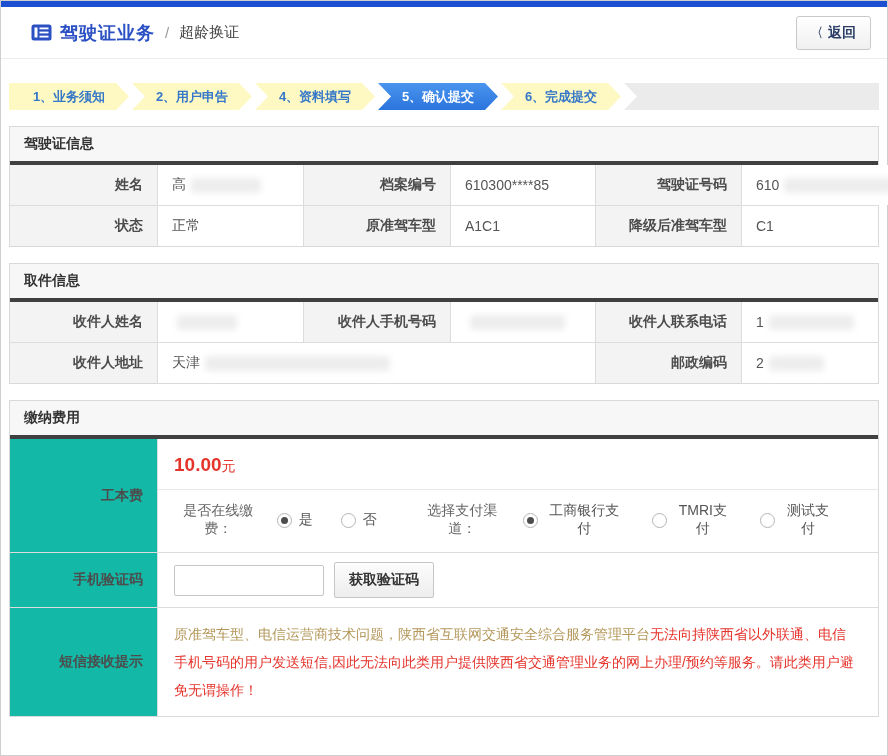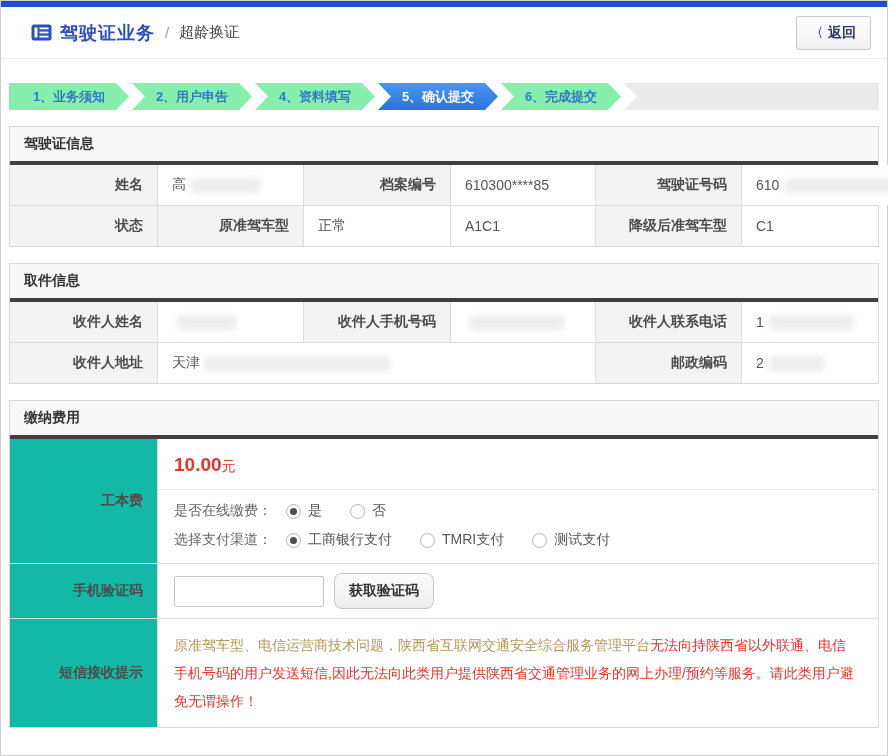--- a/index.html
+++ b/index.html
@@ -38,21 +38,21 @@
     display:flex; align-items:center; gap:4px;
   }
   .back-chevron { font-size:13px; font-weight:bold; transform:scaleX(0.8); }
 
   
   .steps {
     flex:none; display:flex; margin:24px 8px 0 8px; height:27px;
   }
   .step {
     width:120px; flex:none; margin-right:3px;
-    background:#86efac; color:#3577c8;
+    background:#fef9c3; color:#3577c8;
     font-size:13px; font-weight:bold;
     display:flex; align-items:center; justify-content:center;
     clip-path:polygon(0 0, calc(100% - 13px) 0, 100% 50%, calc(100% - 13px) 100%, 0 100%);
     cursor:pointer;
   }
   .step.notch {
     clip-path:polygon(0 0, calc(100% - 13px) 0, 100% 50%, calc(100% - 13px) 100%, 0 100%, 13px 50%);
   }
   .step.active { background:linear-gradient(#4a95ee,#2a74dd); color:#fff; }
   .step-filler {
@@ -87,40 +87,40 @@
   .payrow + .payrow { border-top:1px solid #dcdcdc; }
   .payrow > div + div { border-left:1px solid #dcdcdc; }
   .pay-label { background:#14b8a6; display:flex; align-items:center; justify-content:flex-end;
                text-align:right; padding:4px 14px; font-size:14px; font-weight:bold; color:#4c4c4c; }
   .pay-content { background:#fff; }
   .fee-line { padding:15px 16px 13px 16px; }
   .fee-amount { font-size:19px; font-weight:bold; color:#e5342c; }
   .fee-unit { font-size:14px; color:#e5342c; }
   .fee-note { font-size:13px; color:#e5342c; margin-left:4px; }
   .fee-divider { border-top:1px solid #e8e8e8; }
-  .radio-area { padding:12px 16px 14px 16px; display:flex; flex-direction:column; gap:11px; }
+  .radio-area { padding:12px 16px 14px 16px; display:flex; flex-direction:row; gap:11px;text-align:center; }
   .radio-line { display:flex; align-items:center; font-size:14px; color:#666; }
   .radio-q { margin-right:14px; }
   .radio-opt { display:flex; align-items:center; gap:7px; margin-right:28px; cursor:pointer; color:#555; }
   .rb {
     width:15px; height:15px; border-radius:50%;
     border:1px solid #b5b5b5; background:#fff; flex:none;
     display:inline-flex; align-items:center; justify-content:center;
   }
   .rb.checked::after { content:""; width:7px; height:7px; border-radius:50%; background:#4d4d4d; }
 
   .code-line { padding:9px 16px; display:flex; align-items:center; }
   .code-input {
     width:150px; height:31px; border:1px solid #c6c6c6; border-radius:2px;
     font-family:inherit; font-size:14px; padding:0 8px; color:#333;
   }
   .code-btn {
     font-family:inherit; margin-left:10px;
     background:linear-gradient(#fcfcfc,#ededed);
-    border:1px solid #c6c6c6; border-radius:8px;
+    border:1px solid #c6c6c6; border-radius:2px;
     padding:8px 14px; font-size:14px; font-weight:bold; color:#333; cursor:pointer;
   }
 
   .notice-cell { padding:12px 20px 12px 16px; font-size:14px; line-height:2; }
   .notice-brown { color:#b4975a; }
   .notice-red { color:#e5342c; }
 </style>
 </head>
 <body>
 
@@ -170,24 +170,24 @@
           <span>610300****85</span>
         </div>
       <div class="cell label">驾驶证号码</div>
       <div class="cell value">
           <span>610</span>
           <span class="blur-blob w110"></span>
         </div>
     </div>
     <div class="trow">
       <div class="cell label">状态</div>
+      <div class="cell value">
+          <span>正常</span>
+        </div>
       <div class="cell label">原准驾车型</div>
-      <div class="cell value">
-          <span>正常</span>
-        </div>
       <div class="cell value">
           <span>A1C1</span>
         </div>
       <div class="cell label">降级后准驾车型</div>
       <div class="cell value">
           <span>C1</span>
         </div>
     </div>
   </section>
 

